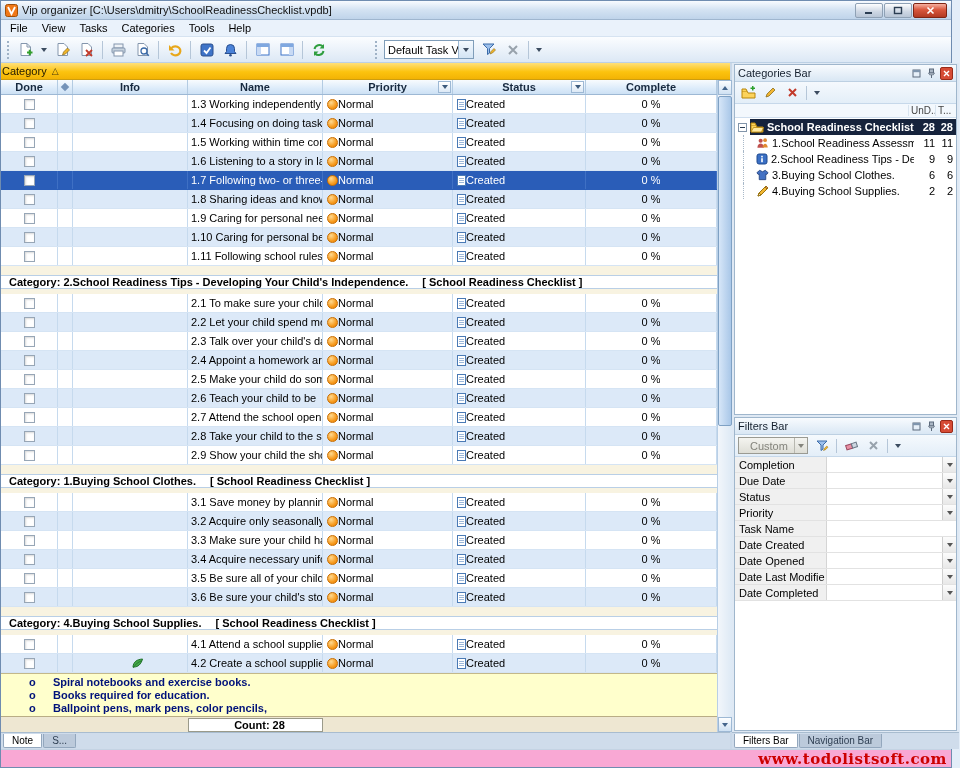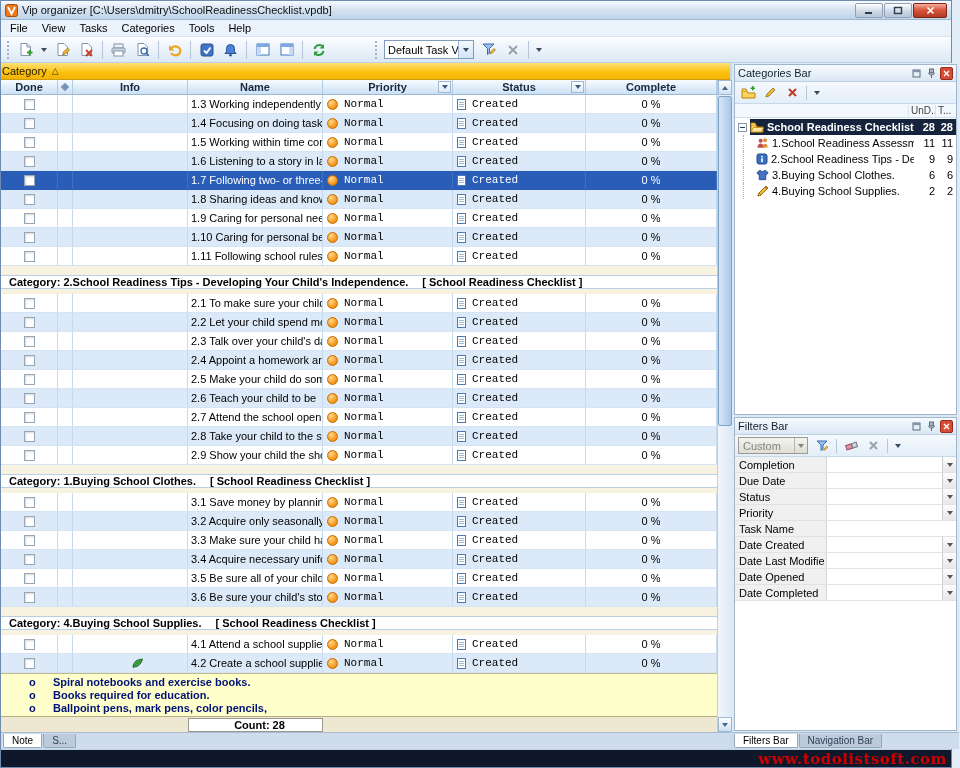--- a/index.html
+++ b/index.html
@@ -64,21 +64,21 @@
   .trow .cell { display:flex; align-items:center; overflow:hidden; border-right:1px solid #c6daee; }
   .trow.sel { background:#2a5db8; color:#fff; border-bottom-color:#2a5db8; }
   .trow.sel .cell { border-right-color:#3f70c4; }
   .cell.c-done { justify-content:center; }
   .cbx { width:11px; height:11px; background:#fff; border:1px solid #97a6b6; box-shadow:inset 1px 1px 2px rgba(0,0,0,.15); }
   .noteic { margin-left:58px; display:flex; }
   .txt { white-space:nowrap; overflow:hidden; }
   .c-name .txt { padding-left:3px; }
   .prio-dot { width:11px; height:11px; border-radius:50%; margin-left:4px; flex:0 0 11px;
               background:radial-gradient(circle at 35% 30%,#ffd98f,#f79b1f 60%,#e97d00); border:1px solid #c86d00; }
-  .c-priority .txt, .c-status .txt { margin-left:6px;font-family:Liberation Mono, monospace; }
+  .c-priority .txt, .c-status .txt { margin-left:0; }
   .docic { width:9px; height:11px; margin-left:4px; flex:0 0 9px; background:#fff; border:1px solid #4a7ab5; position:relative; }
   .docic::after { content:""; position:absolute; left:1px; right:1px; top:2px; height:1px; background:#9cb8da; box-shadow:0 2px 0 #9cb8da,0 4px 0 #9cb8da; }
   .cell.c-complete { justify-content:center; }
 
   .gap { height:9px; flex:0 0 9px; background:#f8f3e1; }
   .gap.sm { height:5px; flex:0 0 5px; }
   .catsep { height:14px; flex:0 0 14px; background:#fff; border-top:1px solid #b9cfe6; border-bottom:1px solid #b9cfe6;
             display:flex; align-items:flex-start; padding-left:8px; font-weight:bold; gap:14px; overflow:hidden; }
   .catsep span { white-space:nowrap; }
 
@@ -136,34 +136,34 @@
   .tinner.tsel { background:#16233c; color:#fff; }
   .ticon { margin-right:3px; display:flex; flex:0 0 auto; }
   .tlabel { flex:1; white-space:nowrap; overflow:hidden; min-width:0; }
   .tlabel.b { font-weight:bold; }
   .tcnt { width:24px; flex:0 0 24px; text-align:right; padding-right:3px; }
   .tcnt.t { width:18px; flex:0 0 18px; }
   .tinner.tsel .tcnt { font-weight:bold; }
 
   .fcombo { width:70px; height:17px; display:flex; align-items:center; border:1px solid #9a9a92;
             background:linear-gradient(#f4f4f0,#deded6); color:#84847c; margin-right:2px; }
-  .fcombo-txt { flex:1; padding-left:4px; white-space:nowrap; overflow:hidden; }
+  .fcombo-txt { flex:1; padding-left:11px; white-space:nowrap; overflow:hidden; }
   .fcombo-arrow { width:13px; height:100%; border-left:1px solid #b8b8b0; display:flex; align-items:center; justify-content:center; }
   .fcombo-arrow .dtri { border-top-color:#84847c; }
   .frows { flex:0 0 auto; }
   .frow { height:16px; display:flex; border-bottom:1px solid #e2e2e2; background:#fff; }
   .flabel { width:92px; flex:0 0 92px; background:#f0f0f0; border-right:1px solid #d5d5d5; display:flex; align-items:center;
             padding-left:4px; white-space:nowrap; overflow:hidden; }
   .fval { flex:1; position:relative; }
   .fdrop { position:absolute; right:0; top:0; bottom:0; width:14px; border-left:1px solid #cfcfcf;
            background:linear-gradient(#fcfcfc,#e8e8e8); display:flex; align-items:center; justify-content:center; }
   .fdrop::after { content:""; border-left:3px solid transparent; border-right:3px solid transparent; border-top:4px solid #555; }
 
   
-  .bottomstrip { height:18px; flex:0 0 18px; background:#0f172a; display:flex; align-items:center; justify-content:flex-end; padding-right:4px; border-top:1px solid #c4d3e3; }
+  .bottomstrip { height:18px; flex:0 0 18px; background:#f9a8d4; display:flex; align-items:center; justify-content:flex-end; padding-right:4px; border-top:1px solid #c4d3e3; }
   .watermark { font-family:"DejaVu Serif","Liberation Serif",serif; font-weight:bold; font-size:15px; color:#cc0000; letter-spacing:.5px; }
 </style>
 </head>
 <body>
 
 <div class="window">
 
   <div class="titlebar">
     <span class="appicon">
         <svg width="13" height="13">
@@ -1165,27 +1165,27 @@
               <span class="flabel">Task Name</span>
               <div class="fval"></div>
             </div>
             <div class="frow">
               <span class="flabel">Date Created</span>
               <div class="fval">
                 <span class="fdrop"></span>
               </div>
             </div>
             <div class="frow">
-              <span class="flabel">Date Last Modifie</span>
+              <span class="flabel">Date Opened</span>
               <div class="fval">
                 <span class="fdrop"></span>
               </div>
             </div>
             <div class="frow">
-              <span class="flabel">Date Opened</span>
+              <span class="flabel">Date Last Modifie</span>
               <div class="fval">
                 <span class="fdrop"></span>
               </div>
             </div>
             <div class="frow">
               <span class="flabel">Date Completed</span>
               <div class="fval">
                 <span class="fdrop"></span>
               </div>
             </div>

